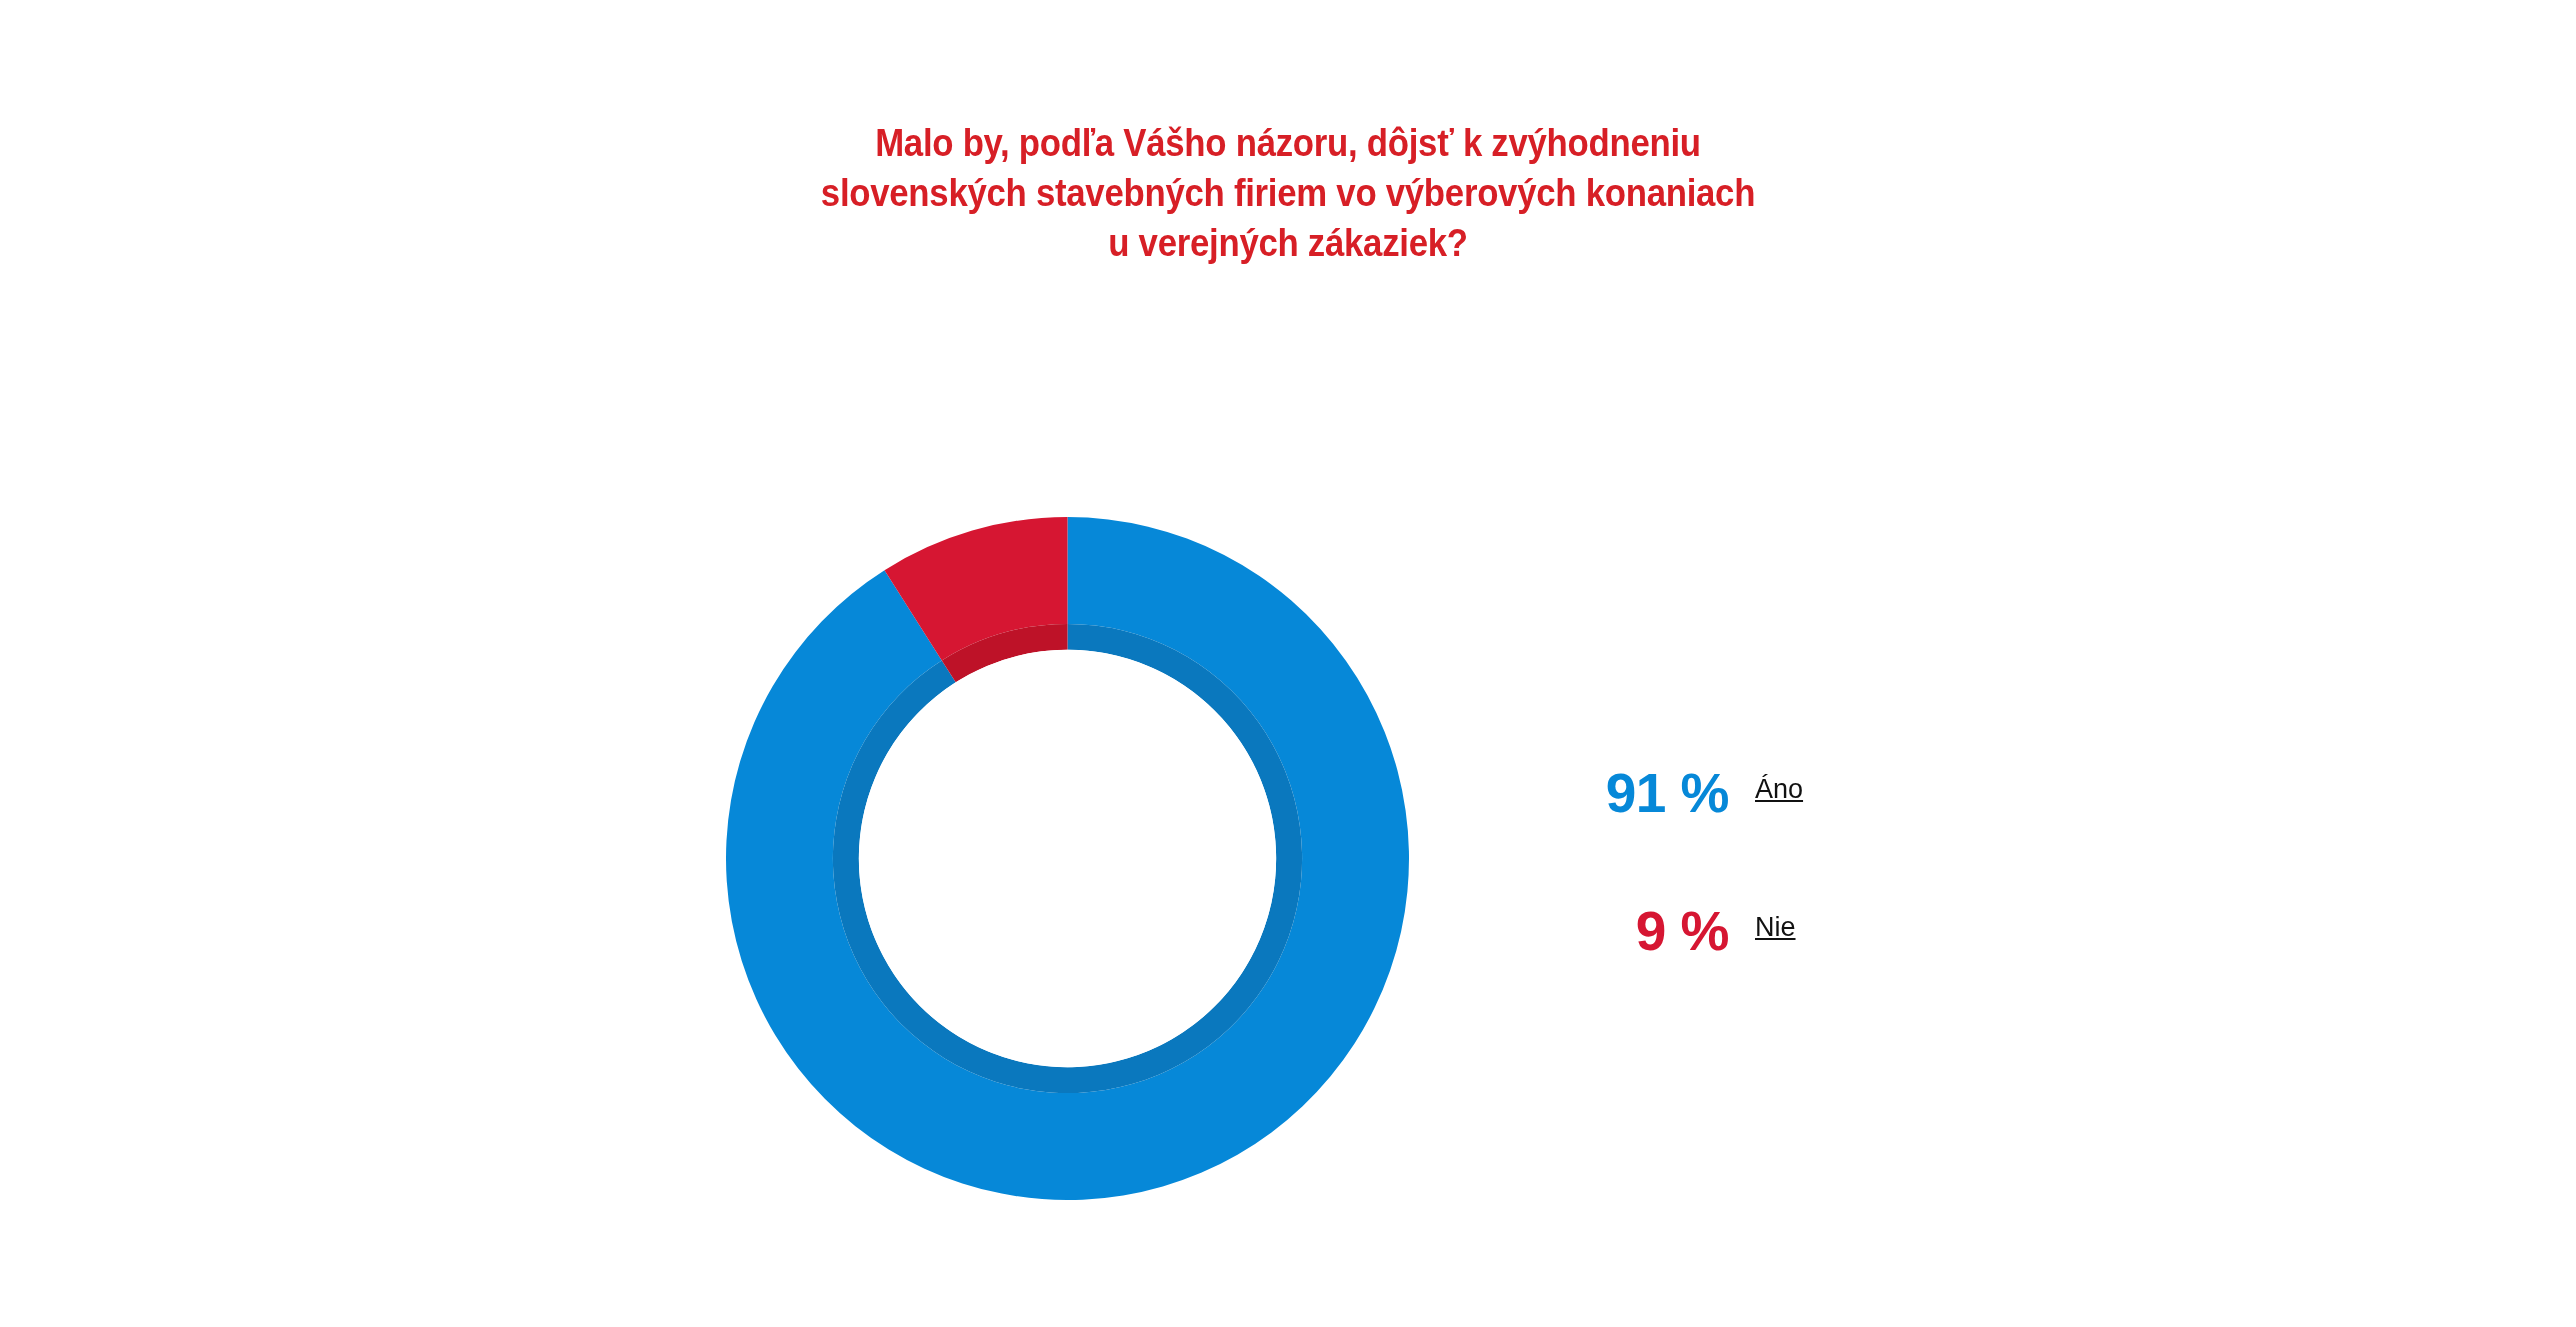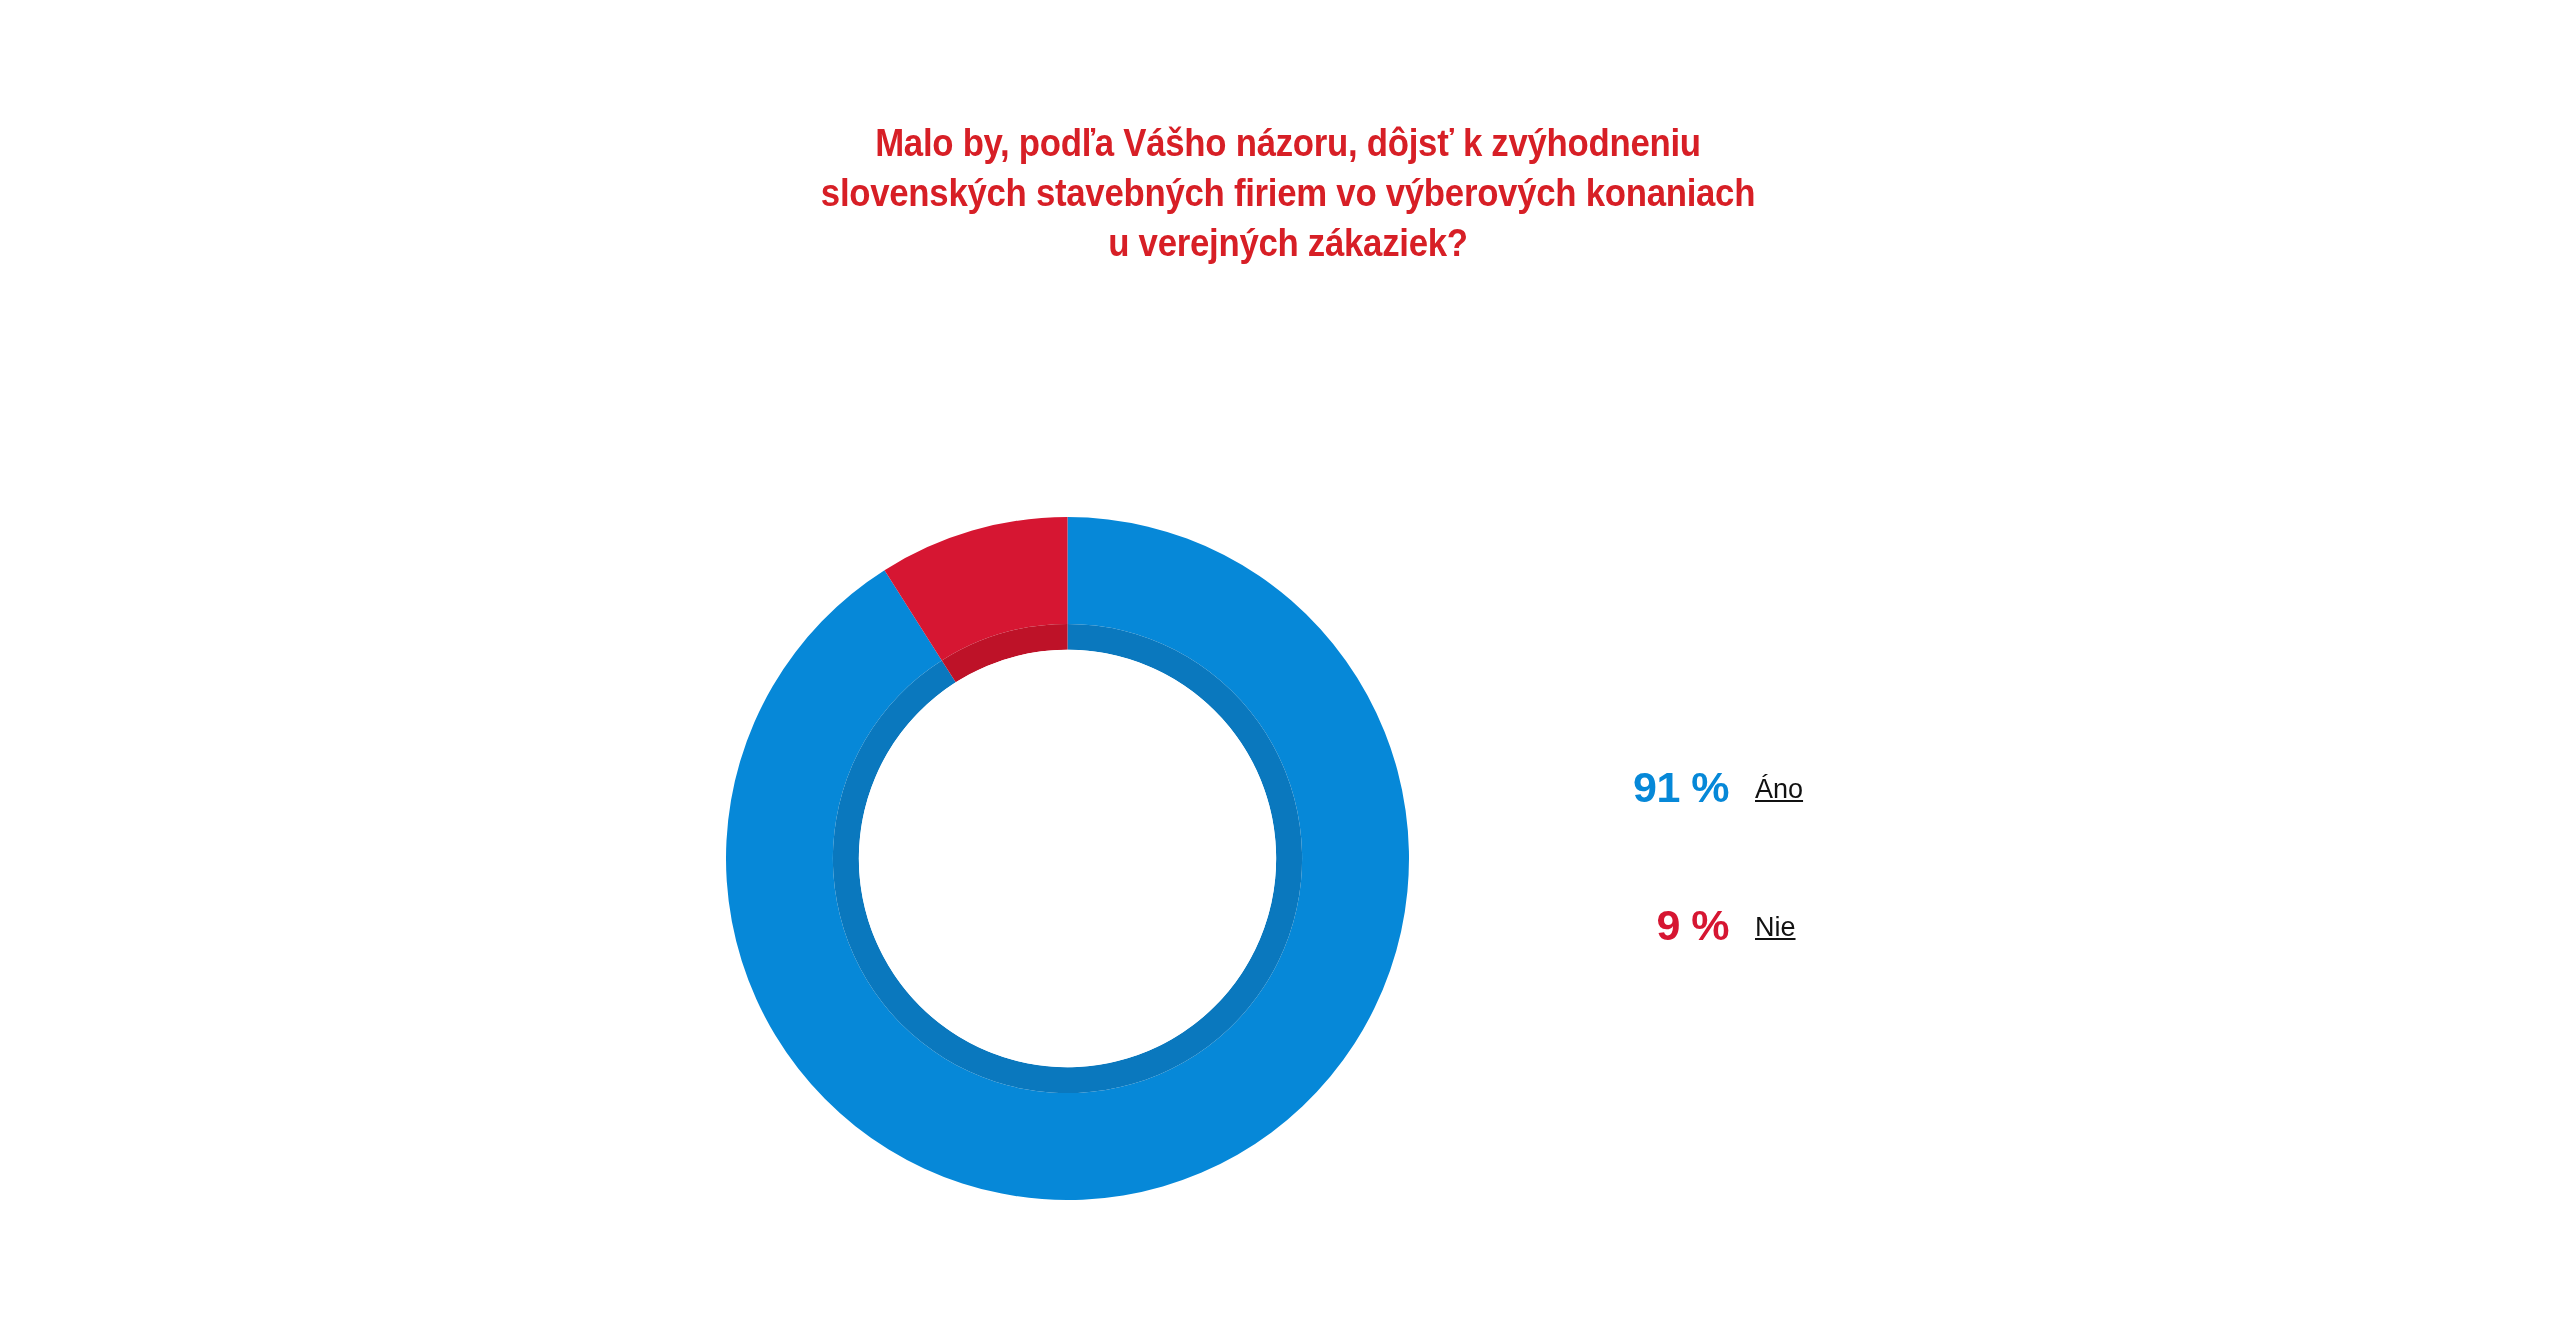--- a/index.html
+++ b/index.html
@@ -69,24 +69,24 @@
   .legend-row {
     position: relative;
     height: 68px;
   }
   .legend-row + .legend-row {
     margin-top: 70px;
   }
   .legend-value {
     position: absolute;
     right: 322px;
-    top: 0;
+    top: 6px;
     white-space: nowrap;
     font-weight: 700;
-    font-size: 43px;
+    font-size: 55px;
     line-height: 48px;
     letter-spacing: -0.5px;
   }
   .legend-value.pct-blue { color: #0688d8; }
   .legend-value.pct-red  { color: #d61632; }
   .legend-label {
     position: absolute;
     left: 171px;
     top: 11.4px;
     color: #111111;

